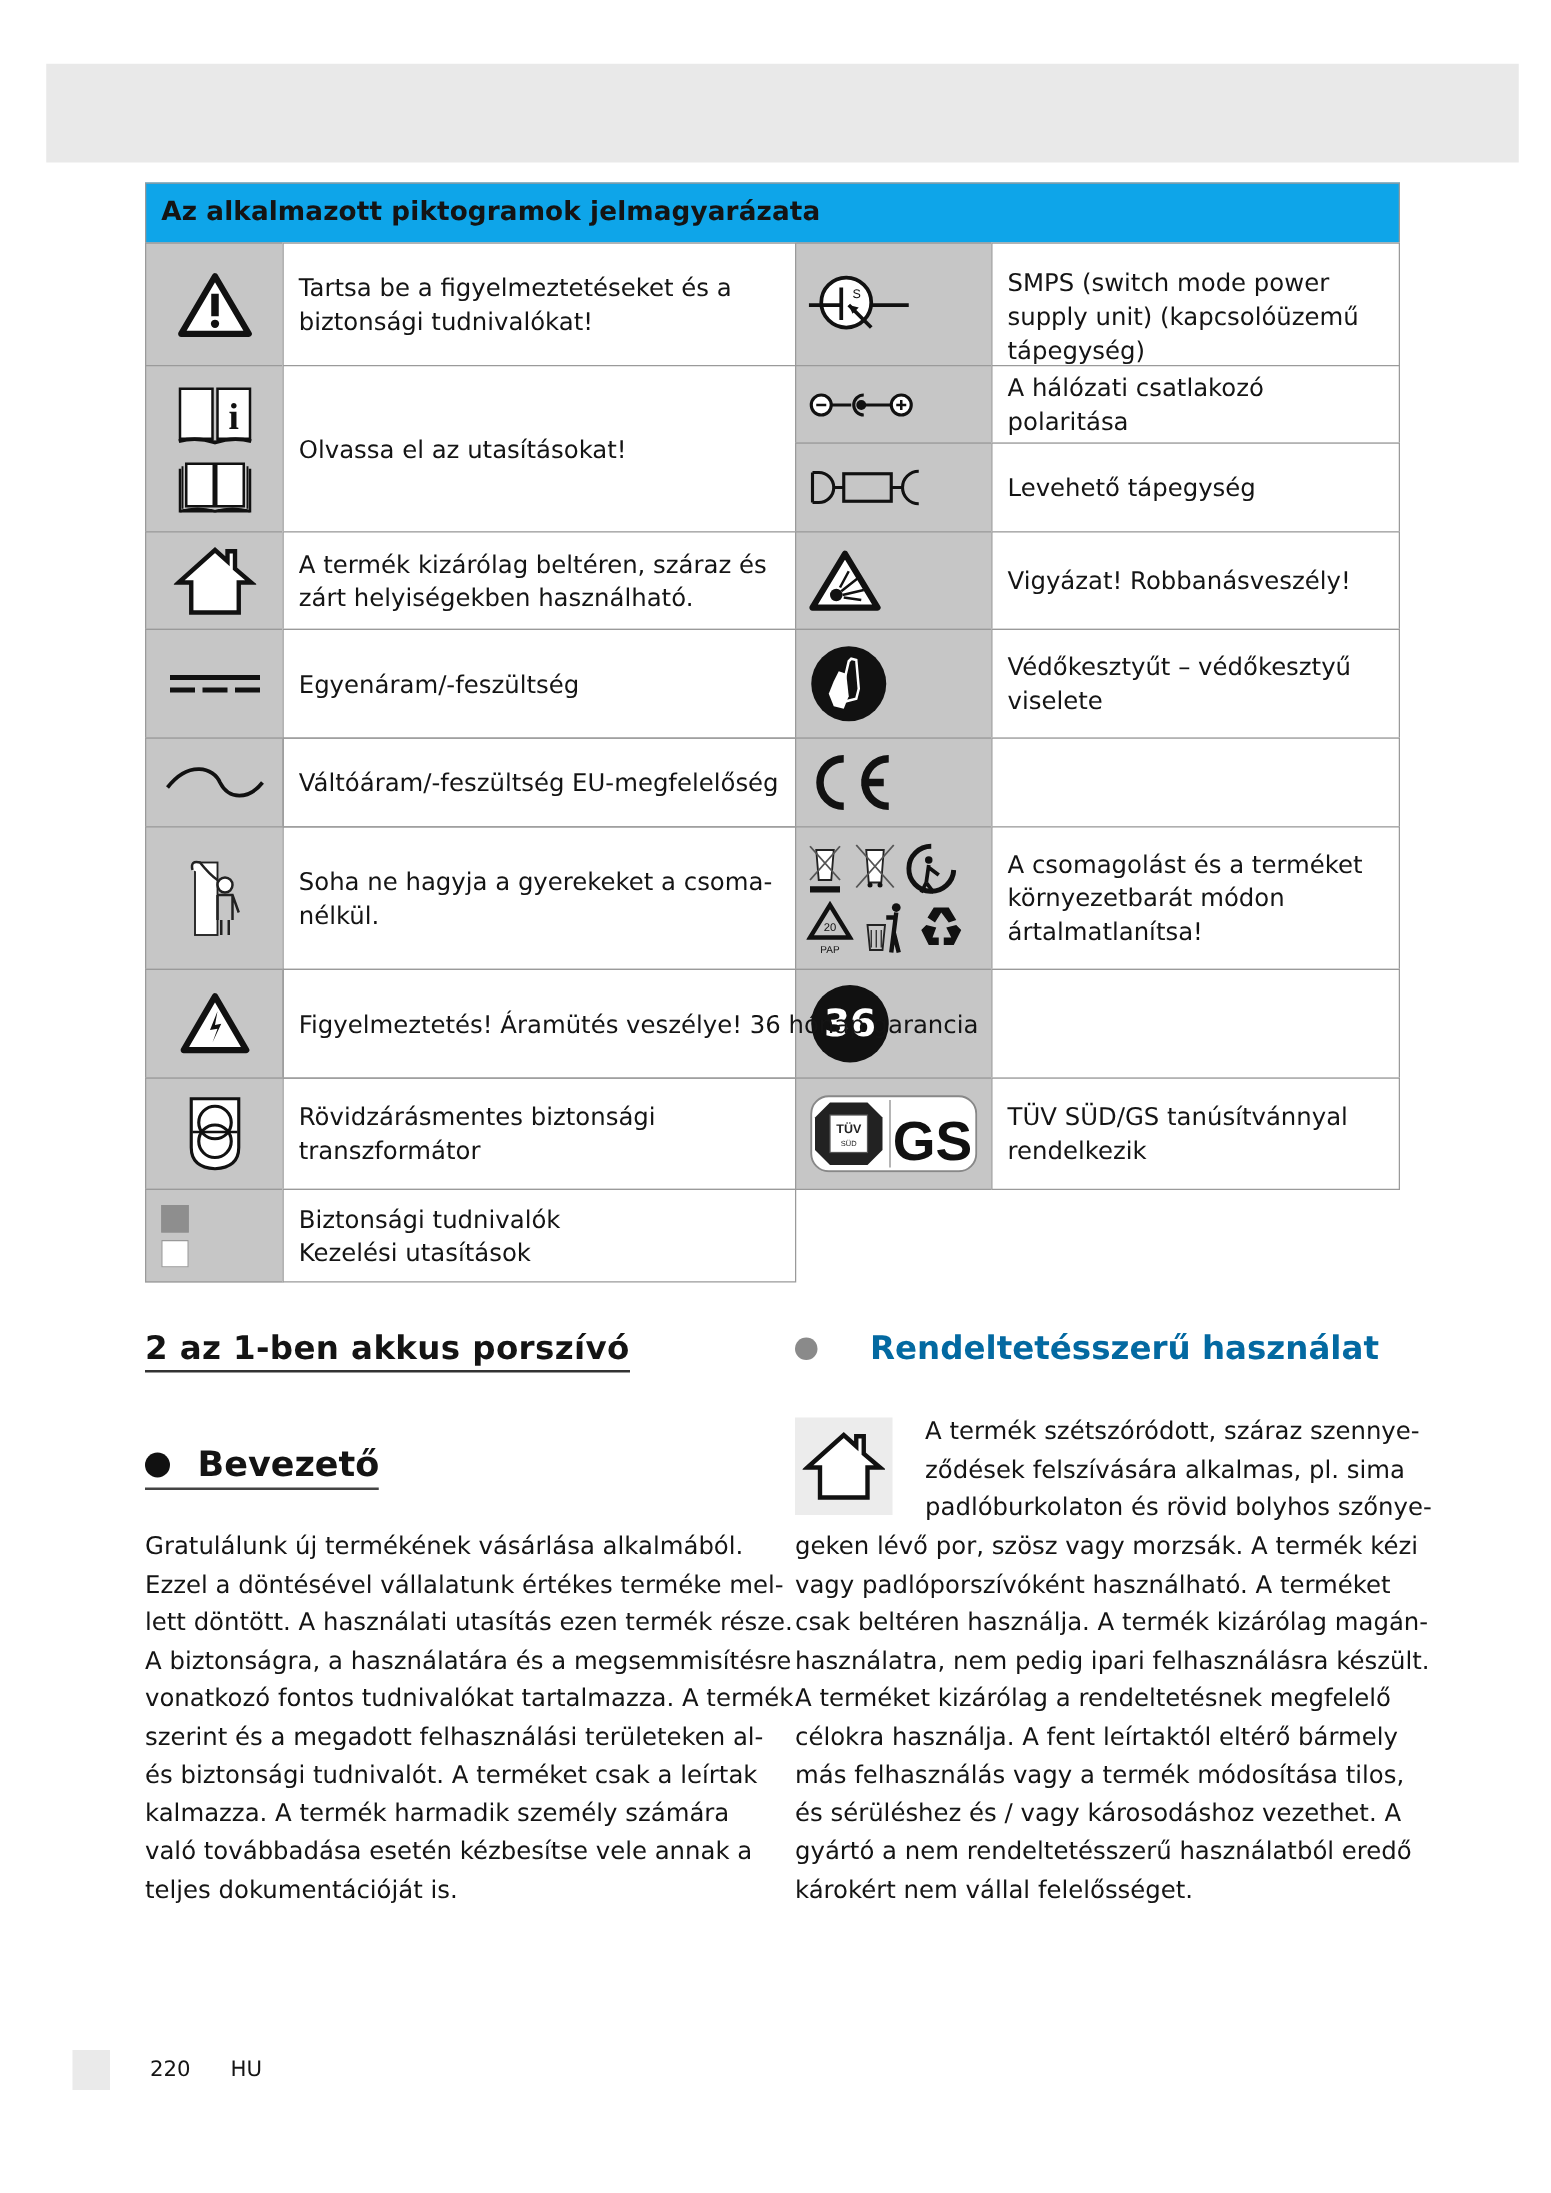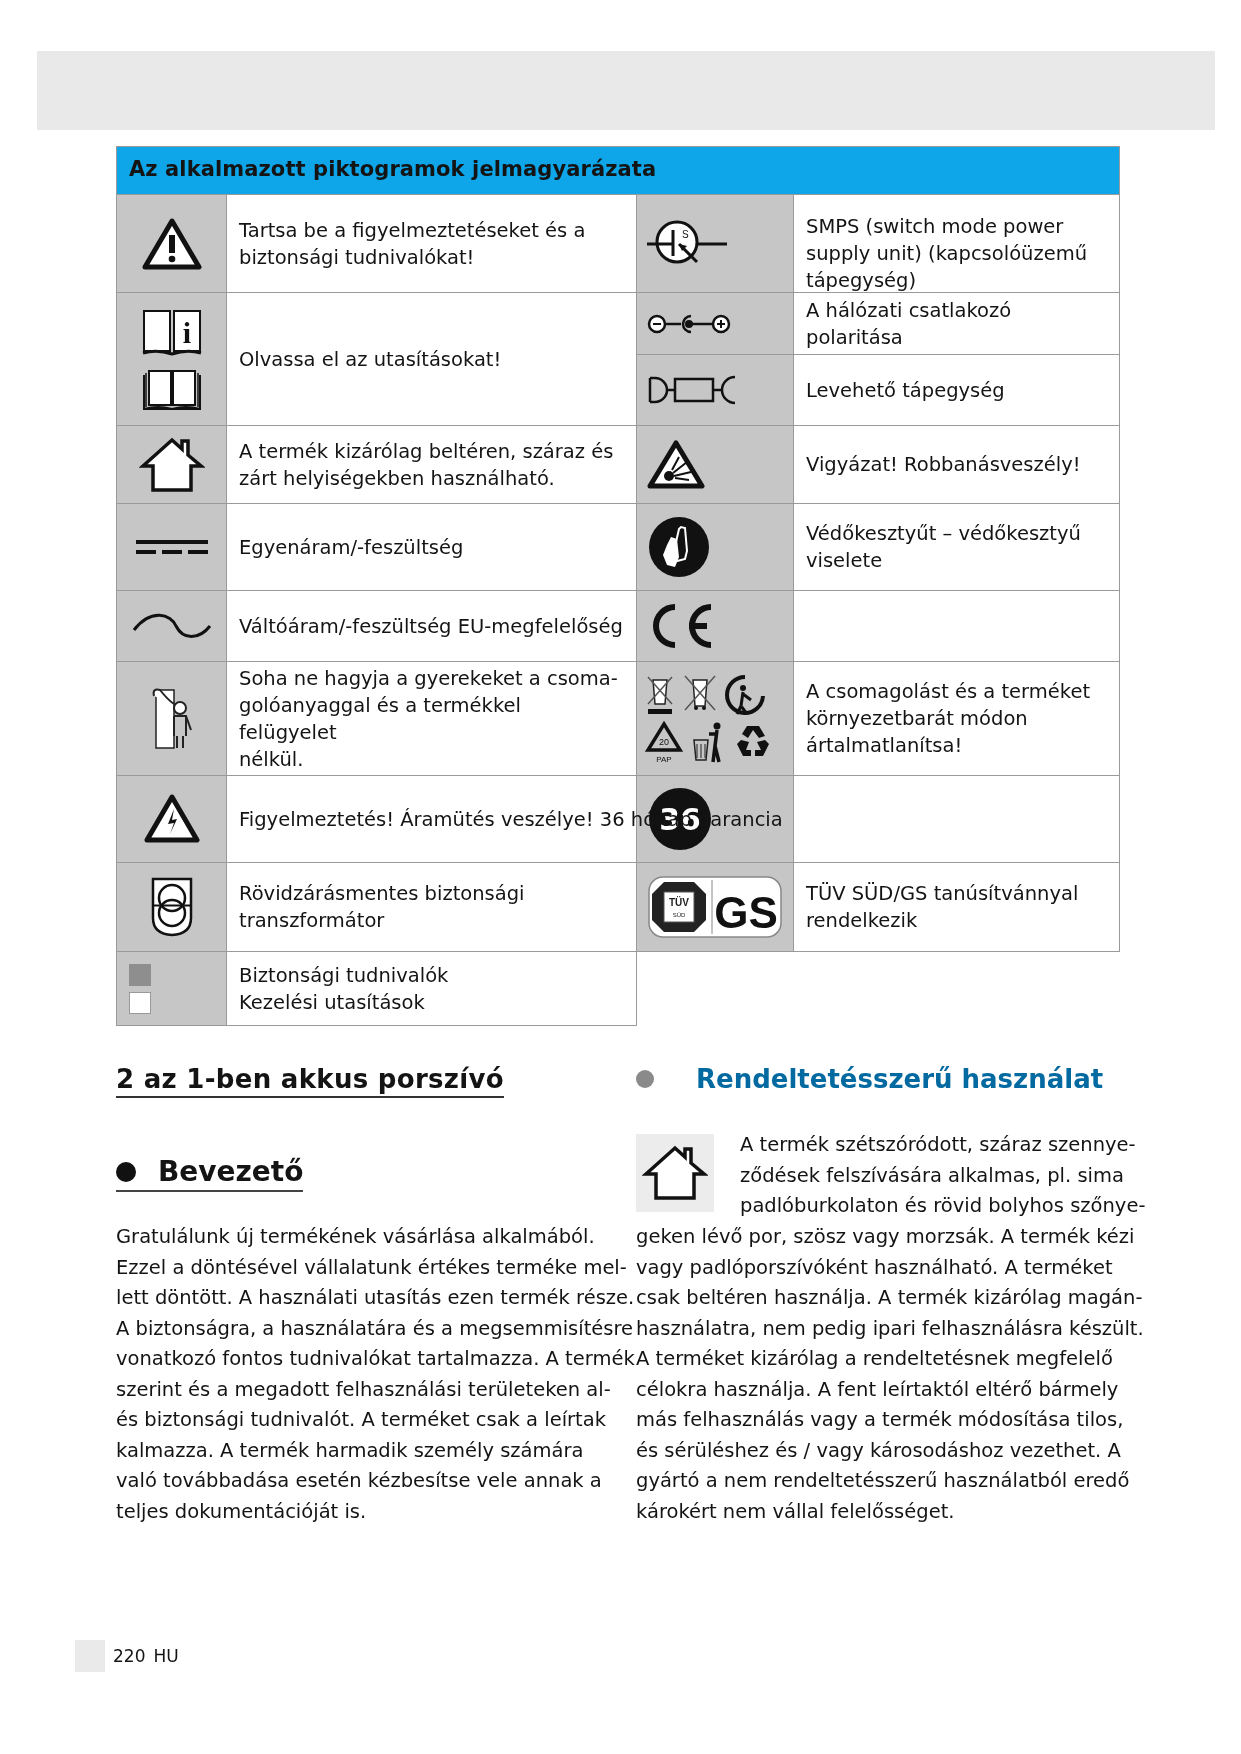--- a/index.html
+++ b/index.html
@@ -14,21 +14,21 @@
   .tx { background:#fff; display:flex; align-items:center; padding:0 12px; font-size:19.5px; line-height:27px; }
   .tx span { display:block; }
   .h1 { position:absolute; left:116px; top:1064px; font-size:26px; font-weight:bold; border-bottom:2px solid #333; padding-bottom:2px; letter-spacing:0.3px; }
   .h2 { position:absolute; left:116px; top:1155px; font-size:28px; font-weight:bold; display:flex; align-items:center; border-bottom:2px solid #444; padding-bottom:2px; }
   .h2 .dot { width:20px; height:20px; border-radius:50%; background:#111; margin-right:22px; }
   .h3 { position:absolute; left:636px; top:1064px; font-size:26px; font-weight:bold; color:#0369a1; display:flex; align-items:center; }
   .h3 .dot { width:18px; height:18px; border-radius:50%; background:#8a8a8a; margin-right:42px; }
   .para { position:absolute; font-size:19.5px; line-height:30.5px; }
   .para p { margin:0; white-space:nowrap; }
   .house-box { position:absolute; left:636px; top:1134px; width:78px; height:78px; background:#ececec; display:flex; align-items:center; justify-content:center; }
-  .footer { position:absolute; left:75px; top:1640px; display:flex; align-items:center; font-size:17px; }
+  .footer { position:absolute; left:58px; top:1640px; display:flex; align-items:center; font-size:17px;gap:24px; }
   .footer .sq { width:30px; height:32px; background:#eaeaea; margin-right:8px; }
   .footer .num { margin-right:8px; }
   .legend-sq { width:20px; height:20px; border:1.5px solid #999; }
 </style>
 </head>
 <body>
 
 <div class="band"></div>
 
 <div class="tbl">
@@ -123,21 +123,20 @@
       </div>
     </div>
   <div class="cell tx" style="left:110px;top:444px;width:411px;height:72px;overflow:visible;z-index:2;background:transparent;border-right:none;">
       <div>
         <span style="white-space:nowrap;">Váltóáram/-feszültség EU-megfelelőség</span>
       </div>
     </div>
   <div class="cell tx" style="left:110px;top:515px;width:411px;height:115px;">
       <div>
         <span>Soha ne hagyja a gyerekeket a csoma-</span>
-        <span>golóanyaggal és a termékkel felügyelet</span>
         <span>nélkül.</span>
       </div>
     </div>
   <div class="cell tx" style="left:110px;top:629px;width:411px;height:88px;overflow:visible;z-index:3;background:transparent;border-right:none;">
       <div>
         <span style="white-space:nowrap;">Figyelmeztetés! Áramütés veszélye! 36 hónap garancia</span>
       </div>
     </div>
   <div class="cell tx" style="left:110px;top:716px;width:411px;height:90px;">
       <div>

